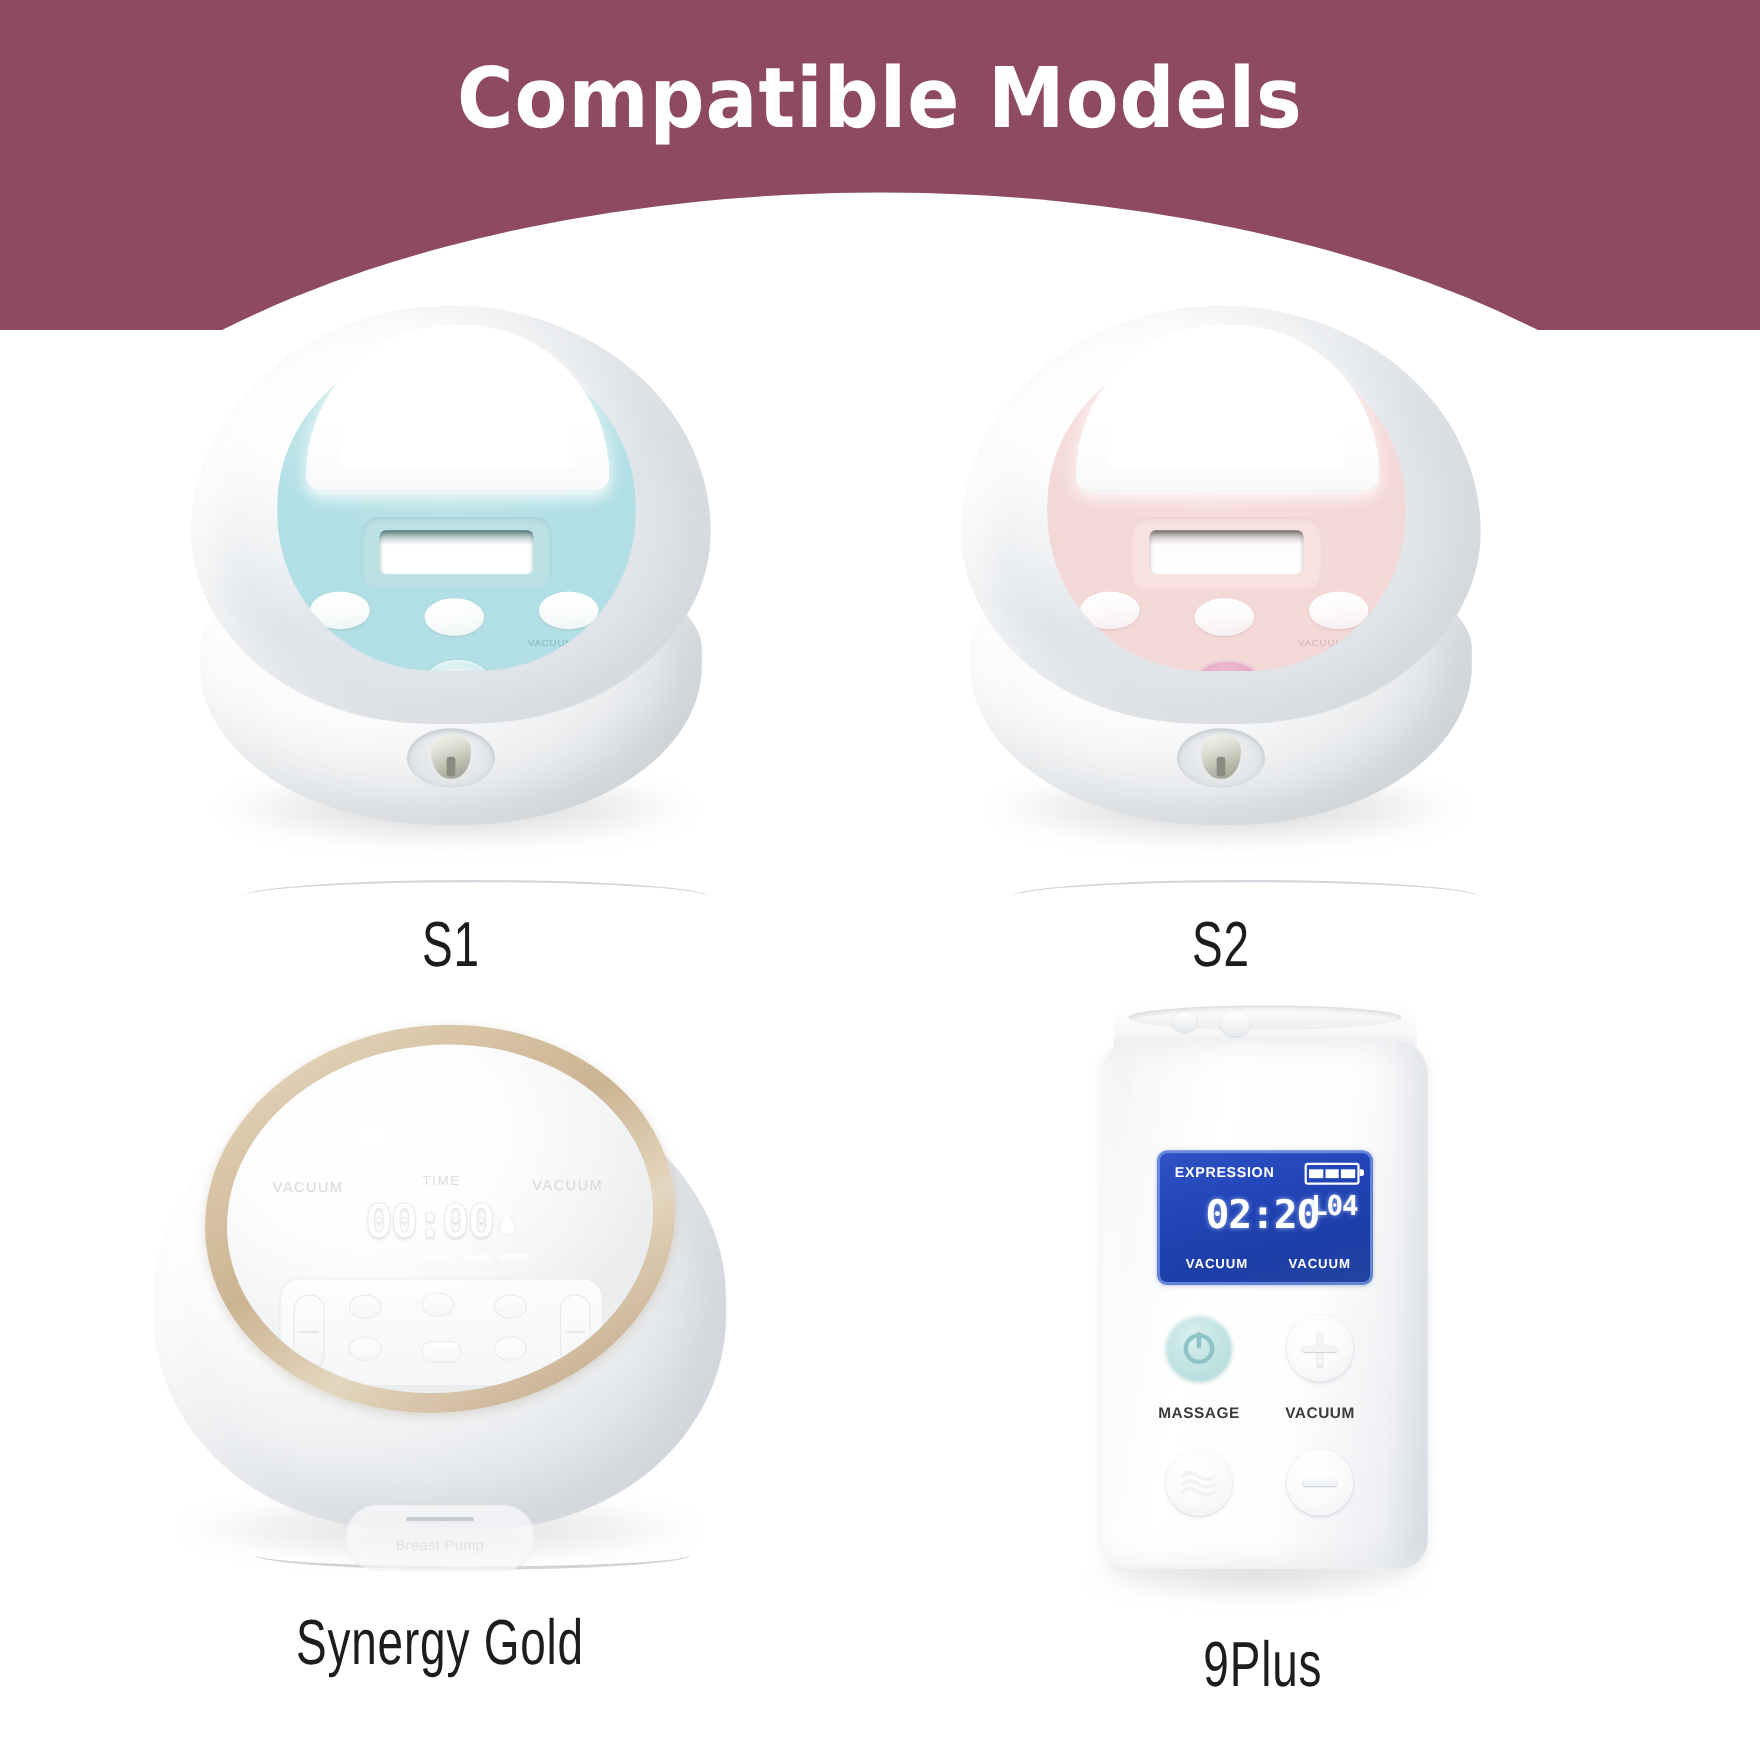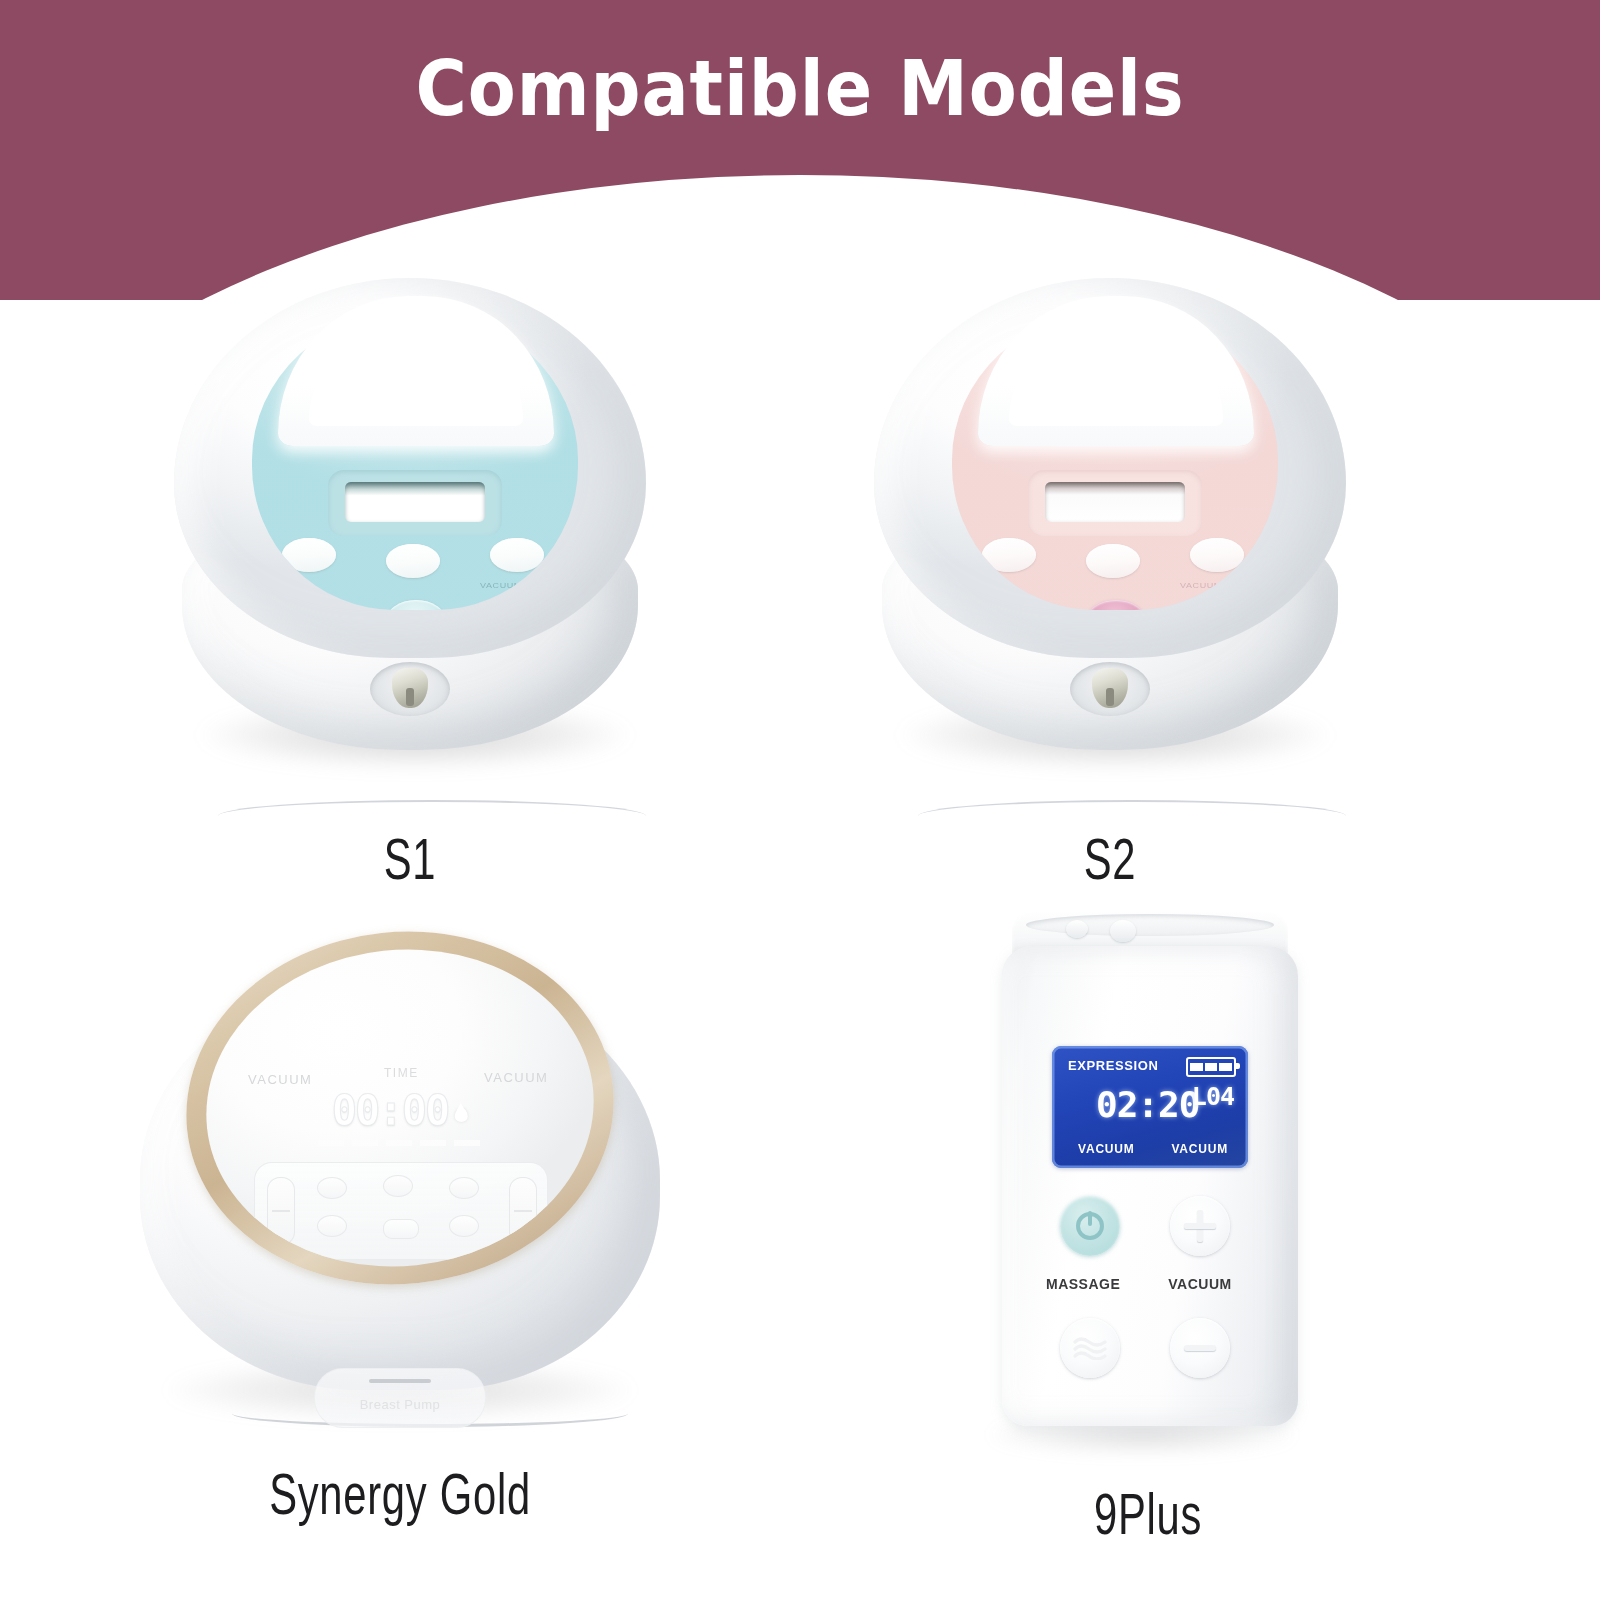--- a/index.html
+++ b/index.html
@@ -459,21 +459,21 @@
   .np-minus-glyph{
     width:32px;height:6px;background:#f2f4f6;border-radius:3px;
     box-shadow:0 1px 1px rgba(195,202,209,0.8);
   }
   .np-wave-glyph{width:34px;height:24px;}
 
   .np-lbl{
     position:absolute;font-size:14px;font-weight:bold;color:#3a3a3c;
     letter-spacing:0.5px;font-family:"Liberation Sans", sans-serif;
   }
-  #np-lbl-massage{left:44px;top:330px;width:88px;text-align:left;}
+  #np-lbl-massage{left:44px;top:330px;width:88px;text-align:center;}
   #np-lbl-vacuum{left:158px;top:330px;width:80px;text-align:center;}
 </style>
 </head>
 <body>
 
 <div id="header-banner">
   <div id="banner-title">Compatible Models</div>
   <div id="banner-arc"></div>
 </div>
 

